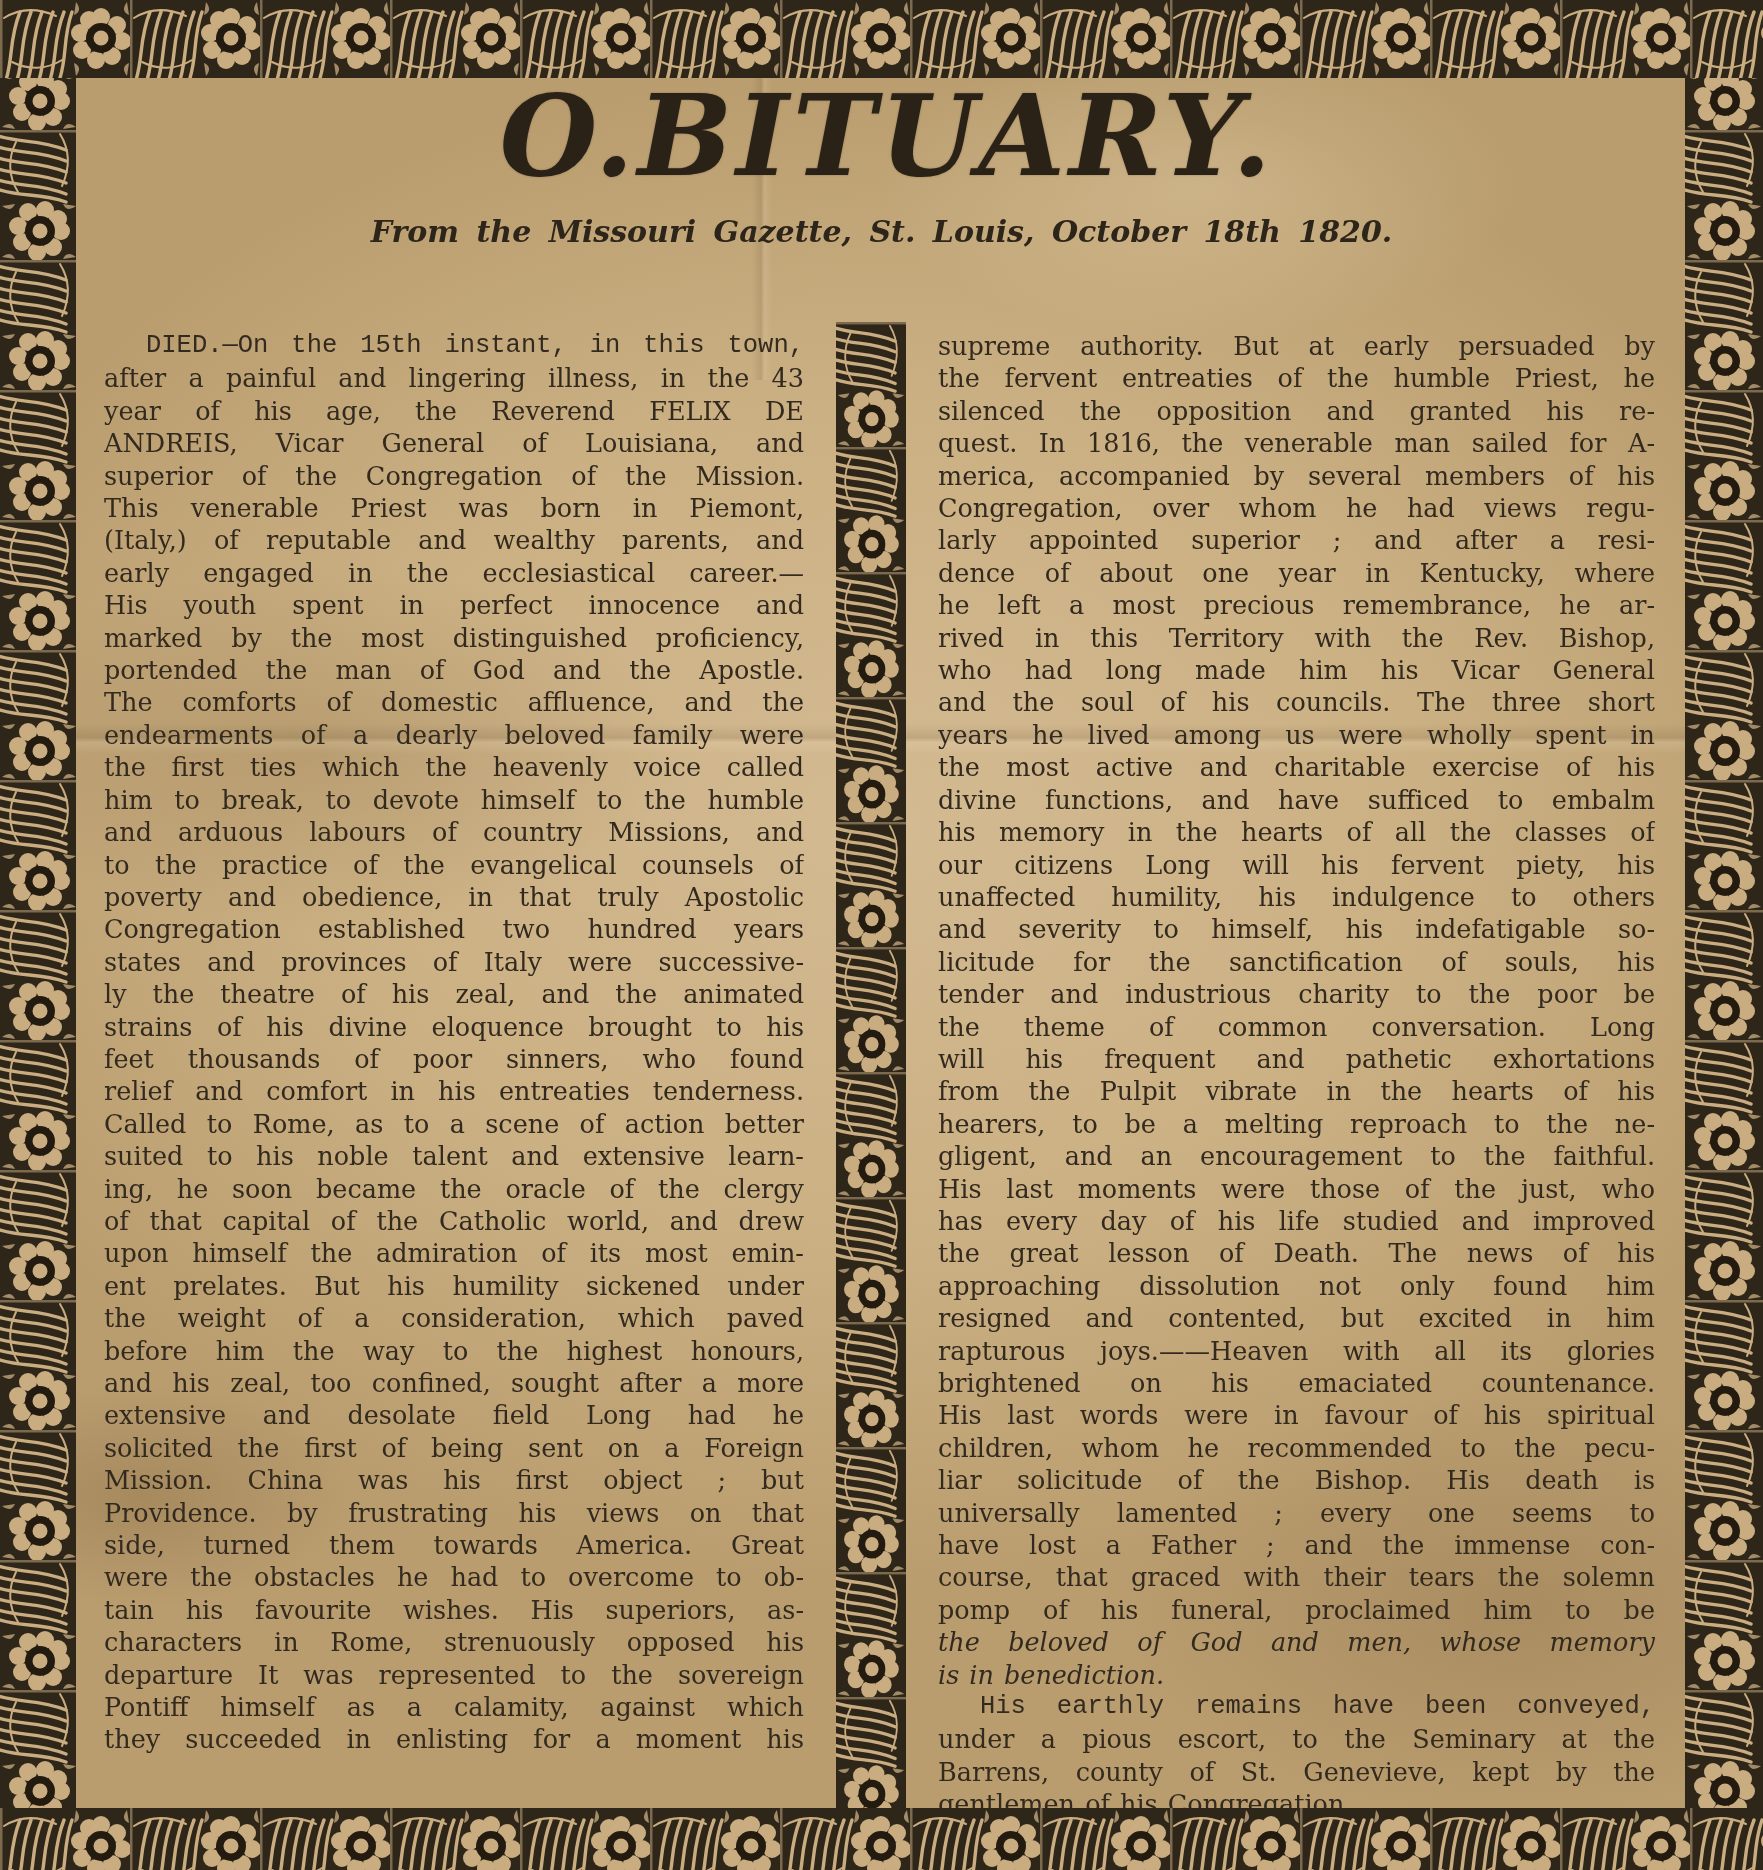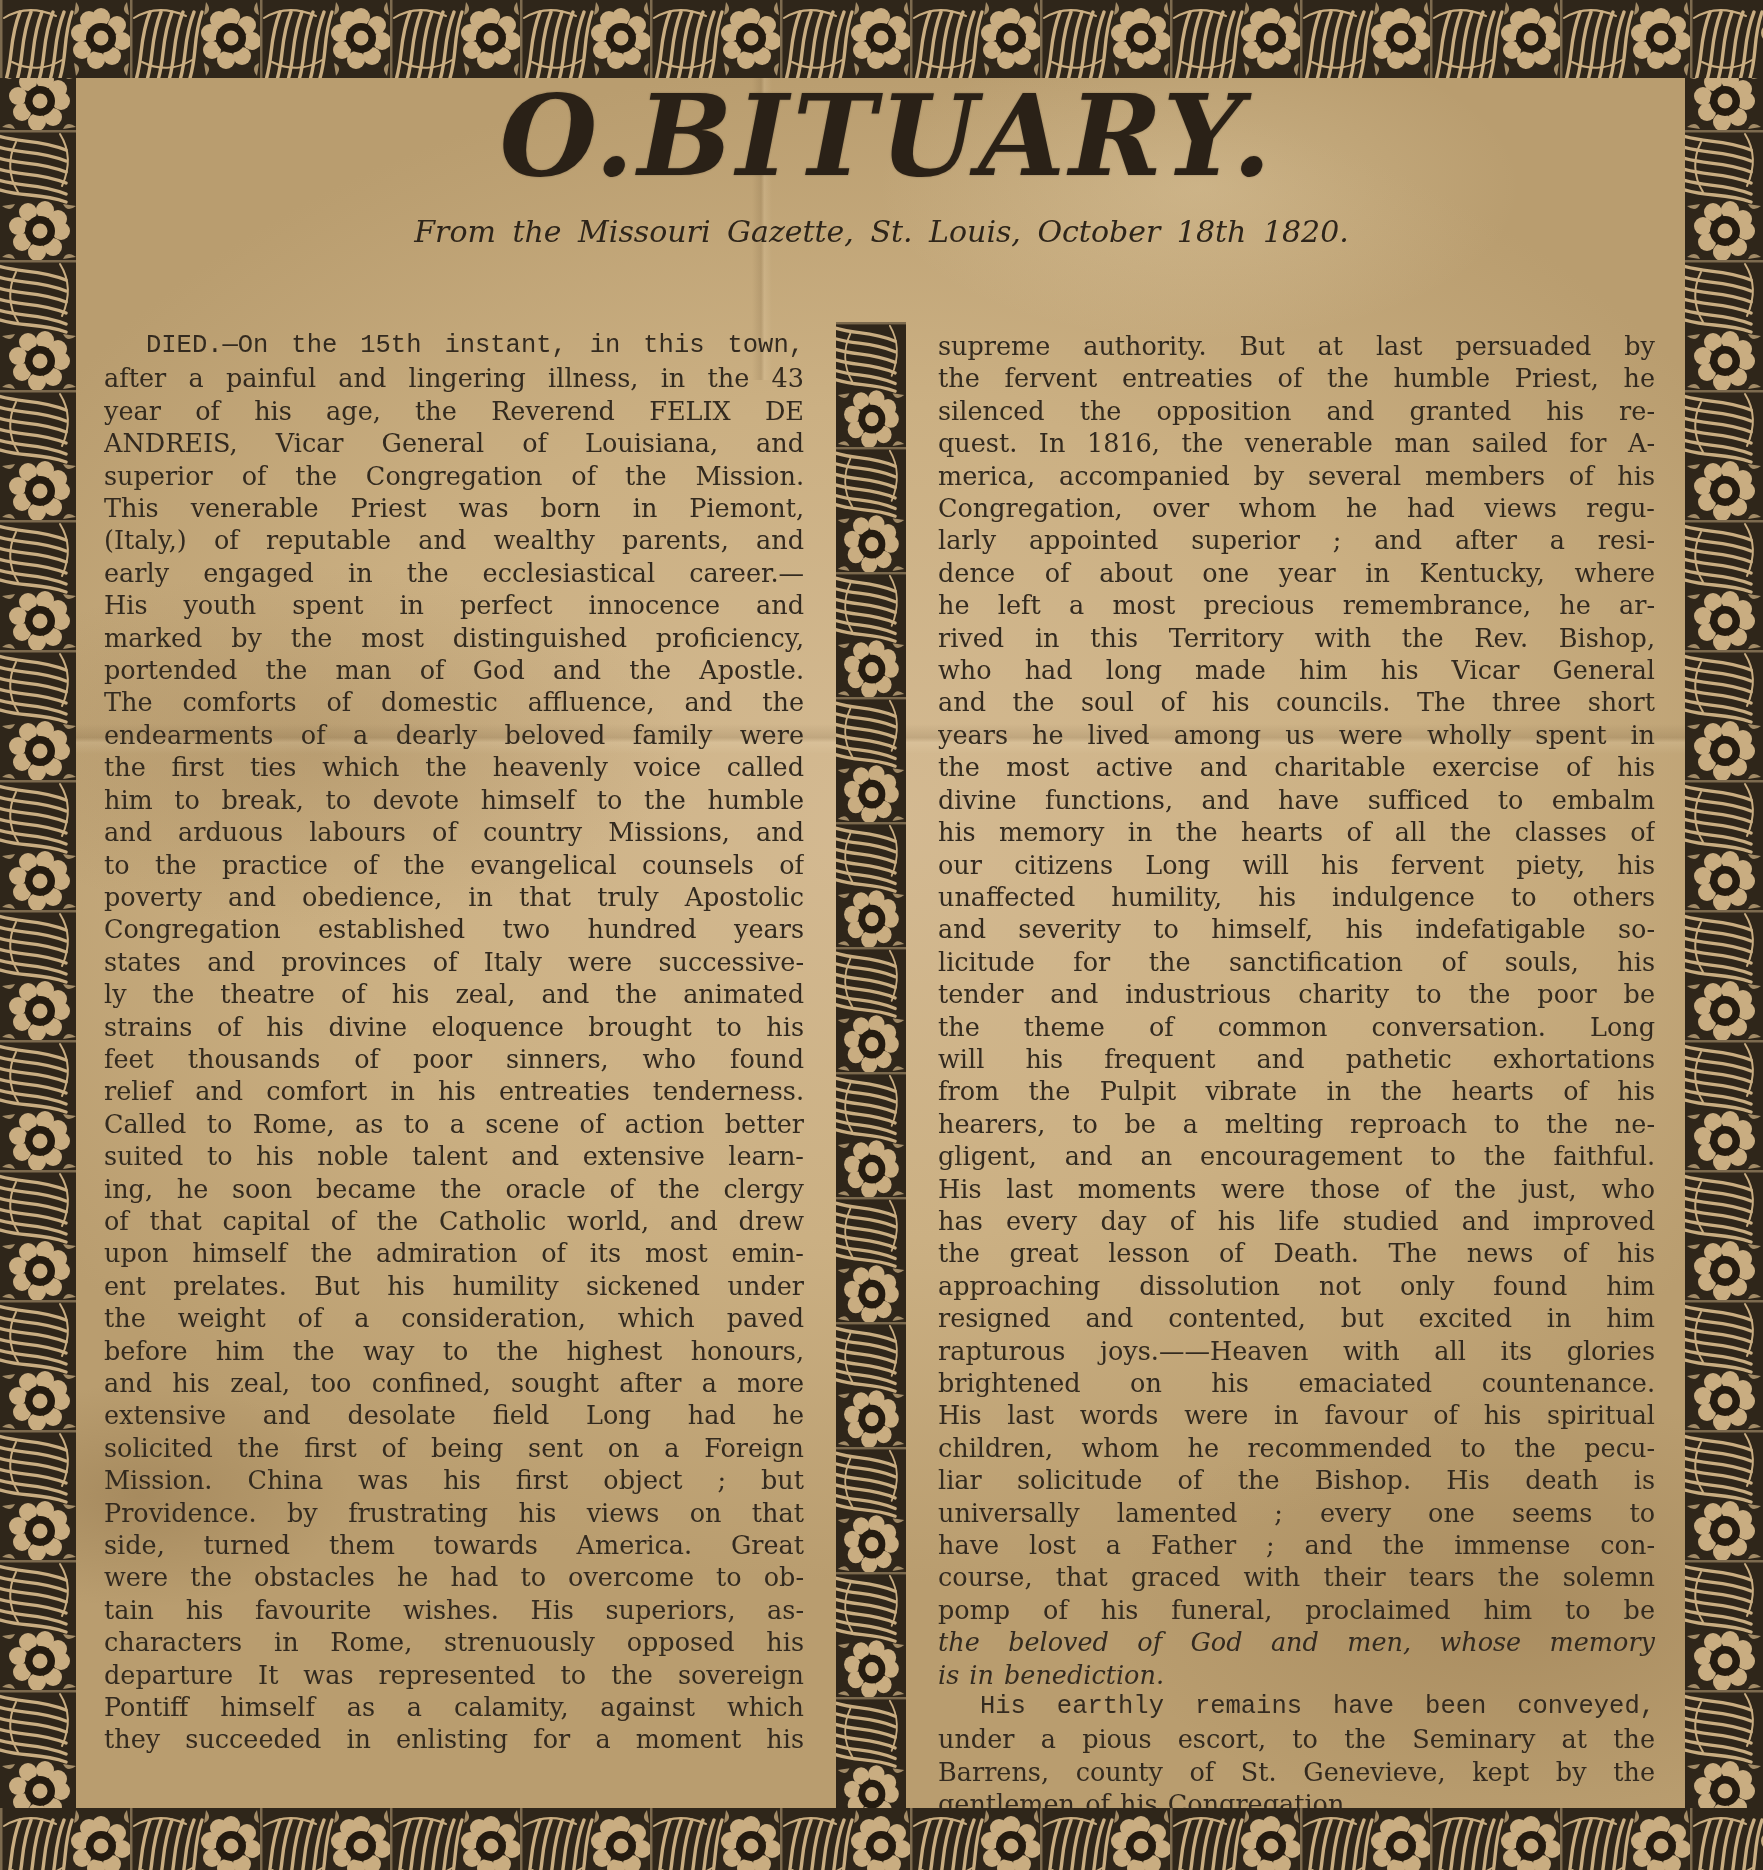--- a/index.html
+++ b/index.html
@@ -31,21 +31,21 @@
   .bb-left svg,.bb-right svg{width:78px;height:130px;}
   .bb-divider svg{width:70px;height:125px;}
   
   .title{
     position:absolute;top:70px;left:102px;right:90px;text-align:center;
     font-size:112px;font-weight:bold;font-style:italic;letter-spacing:4px;
     color:#2a2117;text-shadow:0 0 2px rgba(42,33,23,.35);
   }
   .subtitle{
     position:absolute;top:214px;left:90px;right:90px;text-align:center;
-    font-size:30px;font-weight:normal;font-style:italic;word-spacing:7px;
+    font-size:30px;font-weight:bold;font-style:italic;word-spacing:7px;
     color:#2e251a;
   }
   
   .col{position:absolute;top:330px;height:1478px;overflow:hidden;color:#332a1f;}
   .col-left{left:104px;width:700px;}
   .col-right{left:938px;width:717px;}
   .line{
     font-size:25.5px;line-height:32.4px;word-spacing:2px;
     text-align:justify;text-align-last:justify;
   }
@@ -2439,21 +2439,21 @@
       <div class="line">Providence. by frustrating his views on that</div>
       <div class="line">side, turned them towards America.  Great</div>
       <div class="line">were the obstacles he had to overcome to ob-</div>
       <div class="line">tain his favourite wishes.  His superiors, as-</div>
       <div class="line">characters in Rome, strenuously opposed his</div>
       <div class="line">departure It was represented to the sovereign</div>
       <div class="line">Pontiff himself as a calamity, against which</div>
       <div class="line">they succeeded in enlisting for a moment his</div>
     </div>
   <div class="col col-right" id="col-right">
-      <div class="line">supreme authority.  But at last persuaded by</div>
+      <div class="line">supreme authority.  But at early persuaded by</div>
       <div class="line">the fervent entreaties of the humble Priest, he</div>
       <div class="line">silenced the opposition and granted his re-</div>
       <div class="line">quest. In 1816, the venerable man sailed for A-</div>
       <div class="line">merica, accompanied by several members of his</div>
       <div class="line">Congregation, over whom he had views regu-</div>
       <div class="line">larly appointed superior ; and after a resi-</div>
       <div class="line">dence of about one year in Kentucky, where</div>
       <div class="line">he left a most precious remembrance, he ar-</div>
       <div class="line">rived in this Territory with the Rev. Bishop,</div>
       <div class="line">who had long made him his Vicar General</div>

